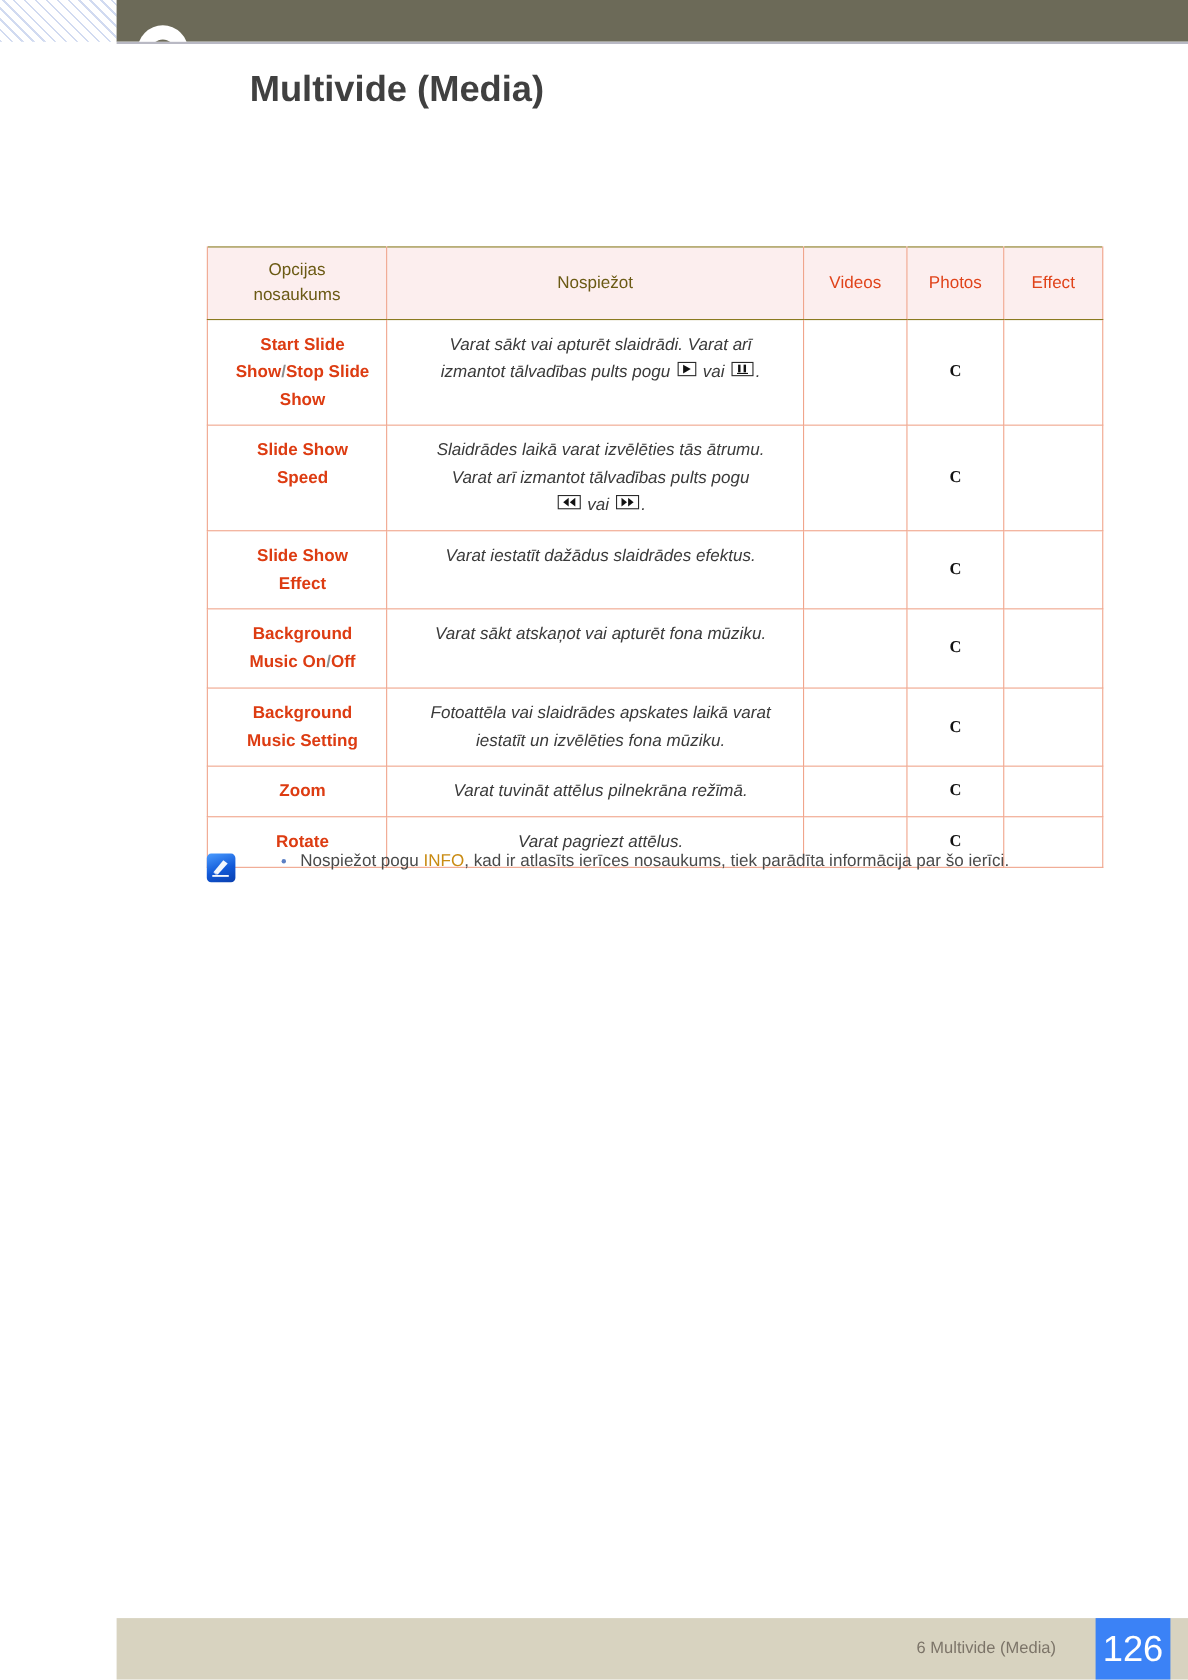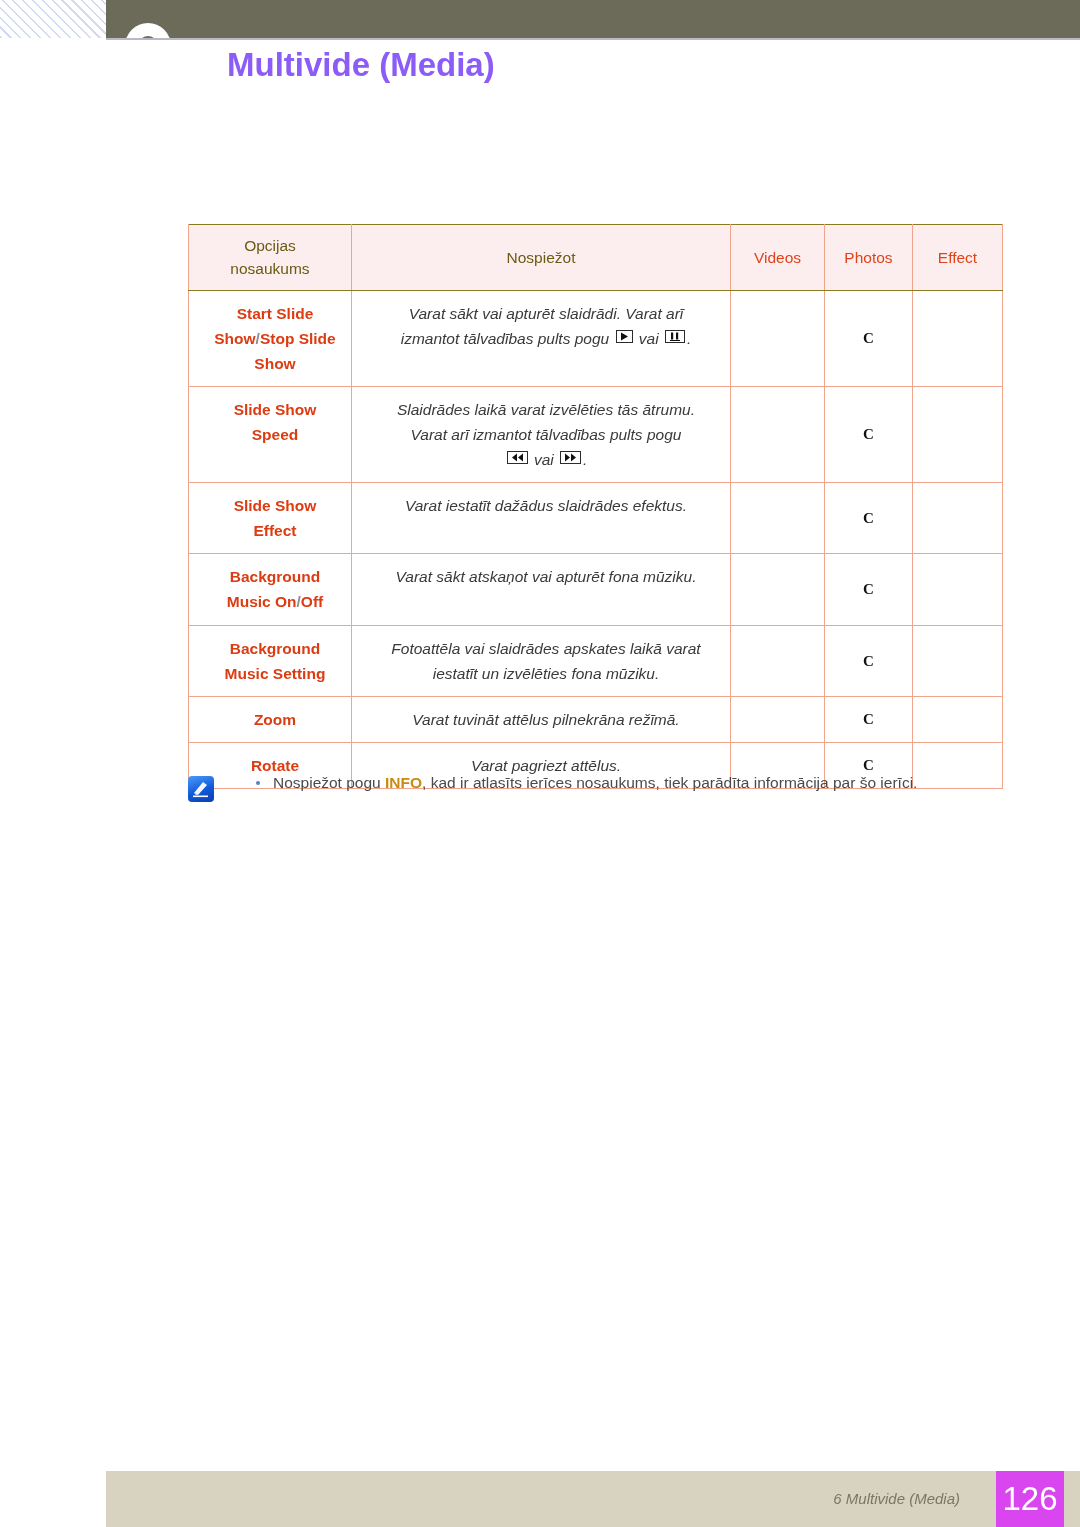--- a/index.html
+++ b/index.html
@@ -59,24 +59,24 @@
   #badge-mask {
     position: absolute;
     left: 106px; top: 38px;
     width: 974px; height: 34px;
     background: #ffffff;
   }
 
   
   #page-title {
     position: absolute;
-    left: 227px; top: 24px;
+    left: 227px; top: 40px;
     font-size: 33px;
     font-weight: bold;
-    color: #8b5cf6;
+    color: #404040;
     letter-spacing: 0px;
     white-space: nowrap;
   }
 
   
   #spec-table {
     position: absolute;
     left: 188px; top: 224px;
     width: 814px;
     border-collapse: collapse;
@@ -177,42 +177,41 @@
     white-space: nowrap;
   }
   #note-list li::before {
     content: "";
     position: absolute;
     left: 68px; top: 9px;
     width: 4px; height: 4px;
     background: #5b7fc4;
     border-radius: 50%;
   }
-  .info-key { color: #c98b12; font-weight: bold; }
+  .info-key { color: #c98b12; font-weight: normal; }
 
   
   #footer-band {
     position: absolute;
     left: 106px; bottom: 0;
     width: 974px; height: 56px;
     background: #d8d3c0;
   }
   #footer-label {
     position: absolute;
     right: 120px; top: 19px;
     font-size: 15px;
     color: #7c7468;
     white-space: nowrap;
-    font-style: italic;
   }
   #footer-page {
     position: absolute;
     right: 16px; top: 0;
     width: 68px; height: 56px;
-    background: #d946ef;
+    background: #3b82f6;
     color: #ffffff;
     font-size: 33px;
     line-height: 56px;
     text-align: center;
   }
 </style>
 </head>
 <body>
 
 <div id="stripe-corner"></div>

